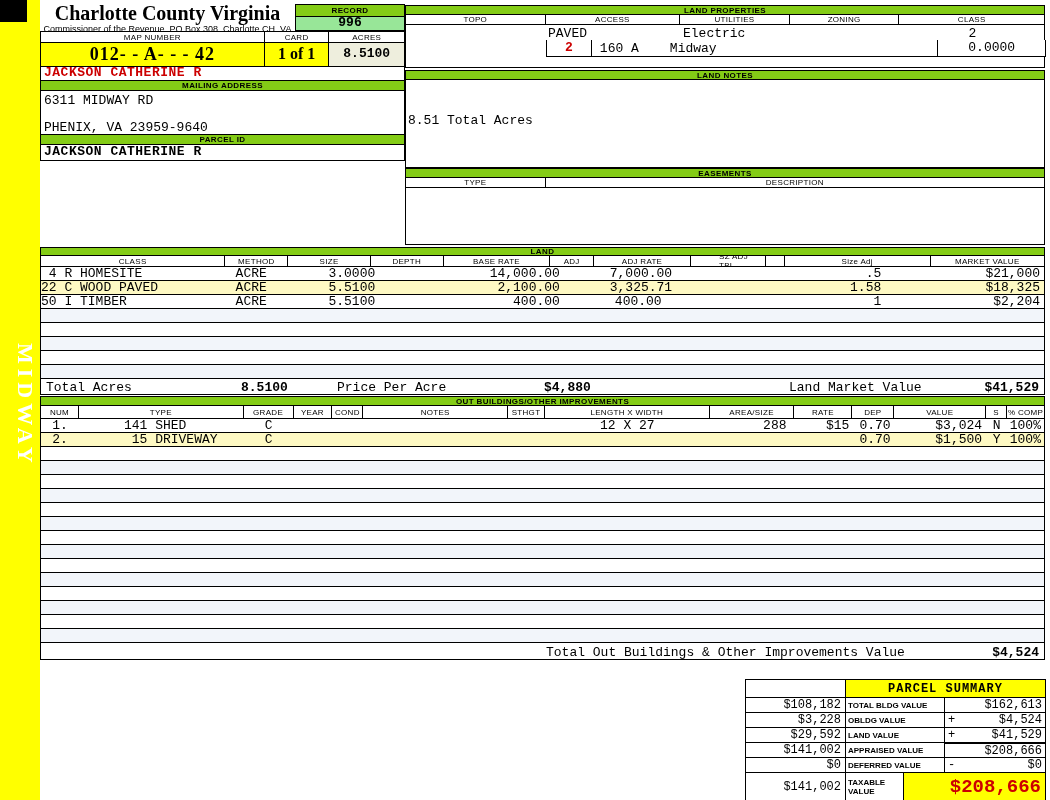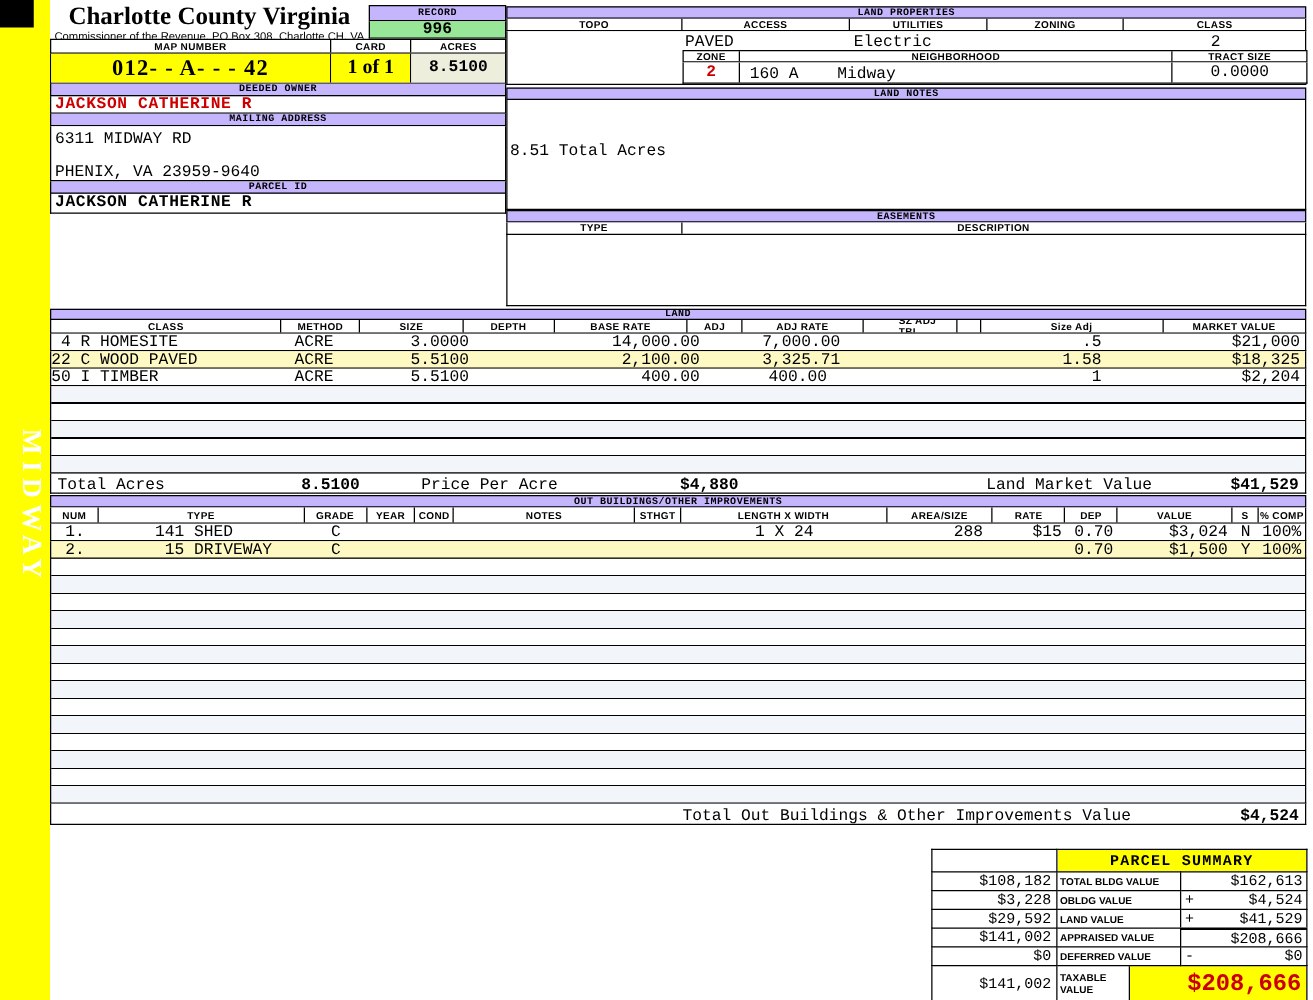--- a/index.html
+++ b/index.html
@@ -1,24 +1,24 @@
 <!DOCTYPE html>
 <html><head>
 <meta charset="utf-8">
 <style>
   *{margin:0;padding:0;box-sizing:border-box;}
   html,body{width:1050px;height:800px;}
   body{position:relative;background:#ffffff;font-family:"Liberation Sans",sans-serif;overflow:hidden;}
   .abs{position:absolute;}
   .mono{font-family:"Liberation Mono","DejaVu Sans Mono",monospace;}
   .serif{font-family:"Liberation Serif","DejaVu Serif",serif;}
-  .bar{background:#c4b5fd;border:1px solid #000;font-weight:bold;font-size:8px;letter-spacing:.4px;
-       display:flex;align-items:center;justify-content:center;font-family:Liberation Mono, monospace;}
+  .bar{background:#84cc16;border:1px solid #000;font-weight:bold;font-size:8px;letter-spacing:.4px;
+       display:flex;align-items:center;justify-content:center;}
   .hrow{display:flex;border:1px solid #000;border-top:none;background:#fff;}
-  .hc{border-right:1px solid #000;font-weight:bold;font-size:8px;letter-spacing:.3px;
+  .hc{border-right:1px solid #000;font-weight:normal;font-size:8px;letter-spacing:.3px;
       display:flex;align-items:center;justify-content:center;overflow:hidden;}
   .hc:last-child{border-right:none;}
   .drow{display:flex;border-left:1px solid #000;border-right:1px solid #000;border-bottom:1px solid #000;background:#fff;}
   .drow.alt{background:#fef9c3;}
   .dc{font-family:"Liberation Mono","DejaVu Sans Mono",monospace;font-size:13px;line-height:13px;height:13px;
       overflow:hidden;white-space:pre;}
   .r{text-align:right;}
   .ctr{text-align:center;}
   
   .lc0{width:190px}.lc1{width:65px;padding-left:5px}.lc2{width:85px;padding-right:5px}.lc3{width:75px}
@@ -60,21 +60,20 @@
     <div class="hc" style="width:75px;">ACRES</div>
   </div>
   <div style="display:flex;border:1px solid #000;border-top:none;height:24px;">
     <div class="yellow serif ctr" style="width:225px;border-right:1px solid #000;font-weight:bold;font-size:18px;line-height:22px;letter-spacing:1px;">012- - A- - - 42</div>
     <div class="yellow serif ctr" style="width:65px;border-right:1px solid #000;font-weight:bold;font-size:16px;line-height:22px;">1 of 1</div>
     <div class="ivory mono ctr" style="width:75px;font-weight:bold;font-size:13px;line-height:22px;">8.5100</div>
   </div>
 </div>
 
 <div class="abs" style="left:40px;top:67px;width:365px;">
-  <div class="bar" style="height:10px;border-top:none;">DEEDED OWNER</div>
   <div class="mono red" style="height:14px;border:1px solid #000;border-top:none;font-weight:bold;font-size:13px;line-height:12px;padding-left:3px;letter-spacing:.5px;">JACKSON CATHERINE R</div>
   <div class="bar" style="height:10px;border-top:none;">MAILING ADDRESS</div>
   <div style="height:44px;border:1px solid #000;border-top:none;position:relative;background:#fff;">
     <div class="mono abs" style="left:3px;top:2px;font-size:13px;">6311 MIDWAY RD</div>
     <div class="mono abs" style="left:3px;top:29px;font-size:13px;">PHENIX, VA 23959-9640</div>
   </div>
   <div class="bar" style="height:10px;border-top:none;">PARCEL ID</div>
   <div class="mono" style="height:16px;border:1px solid #000;border-top:none;font-weight:bold;font-size:13px;line-height:14px;padding-left:3px;letter-spacing:.5px;">JACKSON CATHERINE R</div>
 </div>
 
@@ -85,25 +84,20 @@
     <div class="hc" style="width:135px;">ACCESS</div>
     <div class="hc" style="width:110px;">UTILITIES</div>
     <div class="hc" style="width:110px;">ZONING</div>
     <div class="hc" style="width:145px;">CLASS</div>
   </div>
   <div style="position:relative;height:43px;border:1px solid #000;border-top:none;background:#fff;">
     <div class="mono abs" style="left:142px;top:1px;font-size:13px;">PAVED</div>
     <div class="mono abs" style="left:277px;top:1px;font-size:13px;">Electric</div>
     <div class="mono abs ctr" style="left:494px;top:1px;width:145px;font-size:13px;">2</div>
     <div class="abs" style="left:140px;top:15px;width:500px;">
-      <div class="hrow" style="border-top:1px solid #000;height:10px;">
-        <div class="hc" style="width:45px;">ZONE</div>
-        <div class="hc" style="width:348px;">NEIGHBORHOOD</div>
-        <div class="hc" style="width:107px;">TRACT SIZE</div>
-      </div>
       <div style="display:flex;border:1px solid #000;border-top:none;height:17px;background:#fff;">
         <div class="mono red ctr" style="width:45px;border-right:1px solid #000;font-weight:bold;font-size:13px;line-height:15px;">2</div>
         <div style="width:348px;border-right:1px solid #000;position:relative;">
           <span class="mono abs" style="left:8px;top:1px;font-size:13px;">160 A</span>
           <span class="mono abs" style="left:78px;top:1px;font-size:13px;">Midway</span>
         </div>
         <div class="mono ctr" style="width:107px;font-size:13px;line-height:15px;">0.0000</div>
       </div>
     </div>
   </div>
@@ -209,21 +203,21 @@
     <div class="hc" style="width:37px;text-align:right;">% COMP</div>
   </div>
   <div class="drow" style="height:14px;">
     <div class="dc oc0 ctr">1.</div>
     <div class="dc oc1">141 SHED</div>
     <div class="dc oc2 ctr">C</div>
     <div class="dc oc3"></div>
     <div class="dc oc4"></div>
     <div class="dc oc5"></div>
     <div class="dc oc6"></div>
-    <div class="dc oc7 ctr">1 X 24</div>
+    <div class="dc oc7 ctr">12 X 27</div>
     <div class="dc oc8 r">288</div>
     <div class="dc oc9 r">$15</div>
     <div class="dc oc10">0.70</div>
     <div class="dc oc11 r">$3,024</div>
     <div class="dc oc12 ctr">N</div>
     <div class="dc oc13 r">100%</div>
   </div>
   <div class="drow alt" style="height:14px;">
     <div class="dc oc0 ctr">2.</div>
     <div class="dc oc1"> 15 DRIVEWAY</div>

